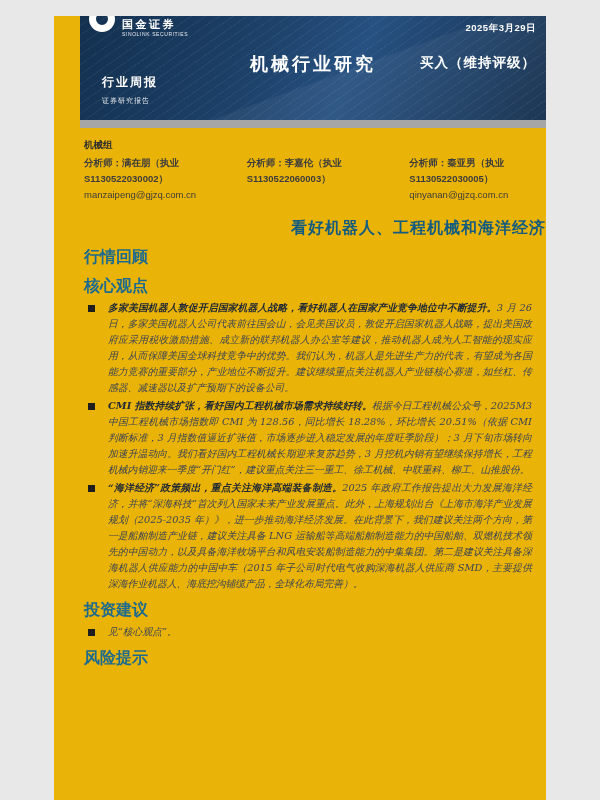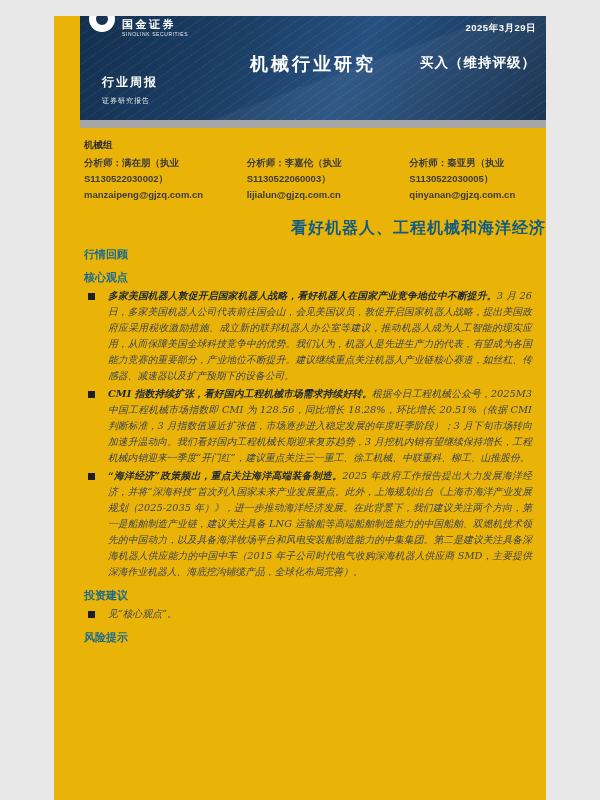--- a/index.html
+++ b/index.html
@@ -35,29 +35,29 @@
   .banner-title { position:absolute; left:0; right:0; top:36px; text-align:center; font-size:18px; font-weight:bold; letter-spacing:3px; }
   .banner-rating { position:absolute; right:10px; top:38px; font-size:13.5px; font-weight:bold; letter-spacing:1px; }
   .banner-type { position:absolute; left:22px; top:58px; font-size:12px; font-weight:bold; letter-spacing:2px; }
   .banner-subtype { position:absolute; left:22px; top:80px; font-size:7px; letter-spacing:1px; opacity:0.92; }
   .graybar { margin-left:26px; height:8px; background:#a6a6a6; }
   
   .team { margin:11px 14px 0 30px; }
   .group-label { font-size:9.5px; font-weight:bold; color:#2e2e2e; }
   .analyst-grid { display:flex; margin-top:3px;gap:40px; }
   .analyst { width:188px; font-size:9.5px; font-weight:600; color:#3c3c3c; line-height:16px; }
-  .a-email { font-weight:700; }
+  .a-email { font-weight:400; }
   
   .doc-title {
     text-align:right; color:#135c80; font-size:16px; font-weight:bold;
     margin:15px 0 6px; letter-spacing:1px;
   }
   
   .sections { margin:0 14px 0 30px; }
-  .section-heading { color:#1c6b8f; font-weight:bold; font-size:11px; margin:8px 0 3px; }
+  .section-heading { color:#1c6b8f; font-weight:bold; font-size:16px; margin:8px 0 3px; }
   .bullet { display:flex; margin-bottom:2px; }
   .bullet-marker { flex:none; width:7px; height:7px; background:#1e1e1e; margin:5px 13px 0 4px; }
   .bullet-text {
     flex:1; font-size:9.8px; line-height:16px; color:#3b4454; text-align:justify;
     font-family:"DejaVu Serif", serif; font-style:italic;
   }
   .bullet-lead { font-weight:bold; color:#1d2736; }
 </style>
 </head>
 <body>
@@ -81,21 +81,20 @@
     <div class="group-label">机械组</div>
     <div class="analyst-grid">
         <div class="analyst">
           <div class="a-line">分析师：满在朋（执业</div>
           <div class="a-line">S1130522030002）</div>
           <div class="a-line a-email">manzaipeng@gjzq.com.cn</div>
         </div>
         <div class="analyst">
           <div class="a-line">分析师：李嘉伦（执业</div>
           <div class="a-line">S1130522060003）</div>
-          <div class="a-line a-email">lijialun@gjzq.com.cn</div>
         </div>
         <div class="analyst">
           <div class="a-line">分析师：秦亚男（执业</div>
           <div class="a-line">S1130522030005）</div>
           <div class="a-line a-email">qinyanan@gjzq.com.cn</div>
         </div>
       </div>
   </div>
 
   <h1 class="doc-title">看好机器人、工程机械和海洋经济</h1>

